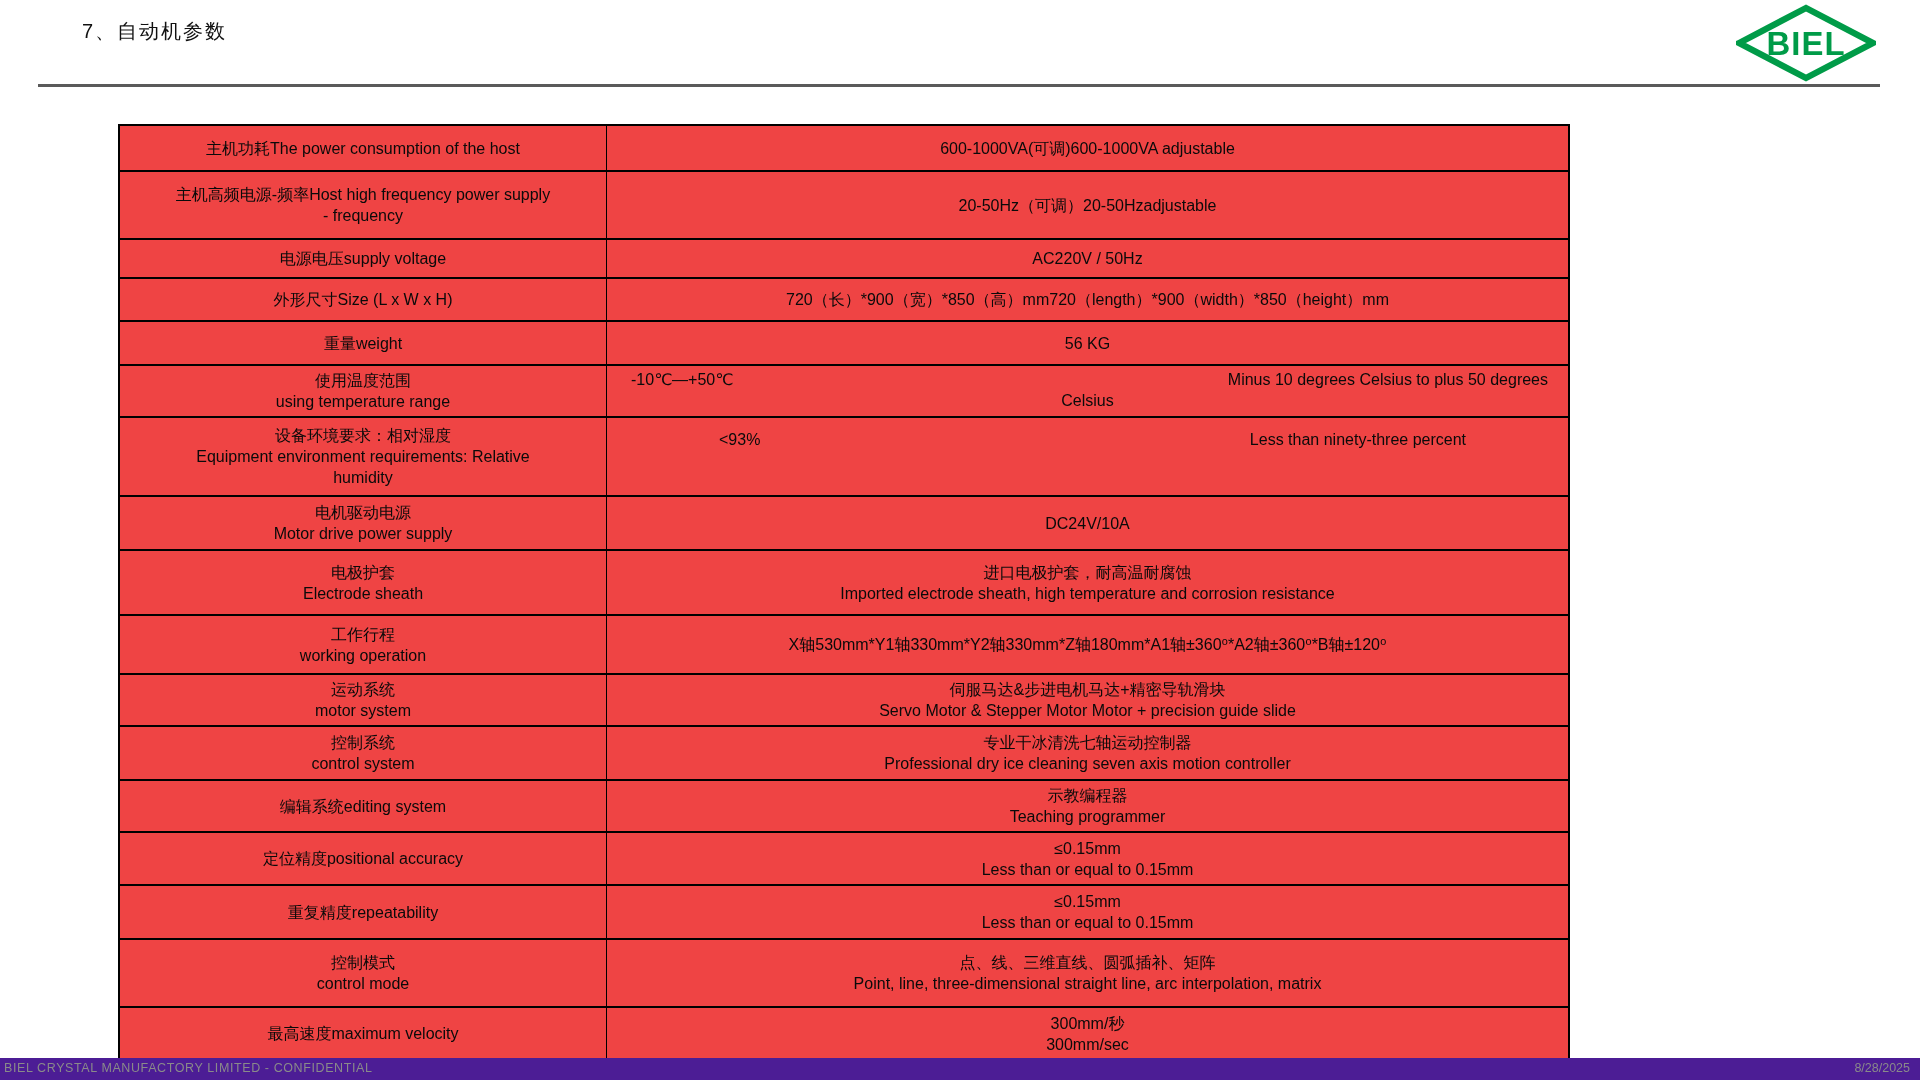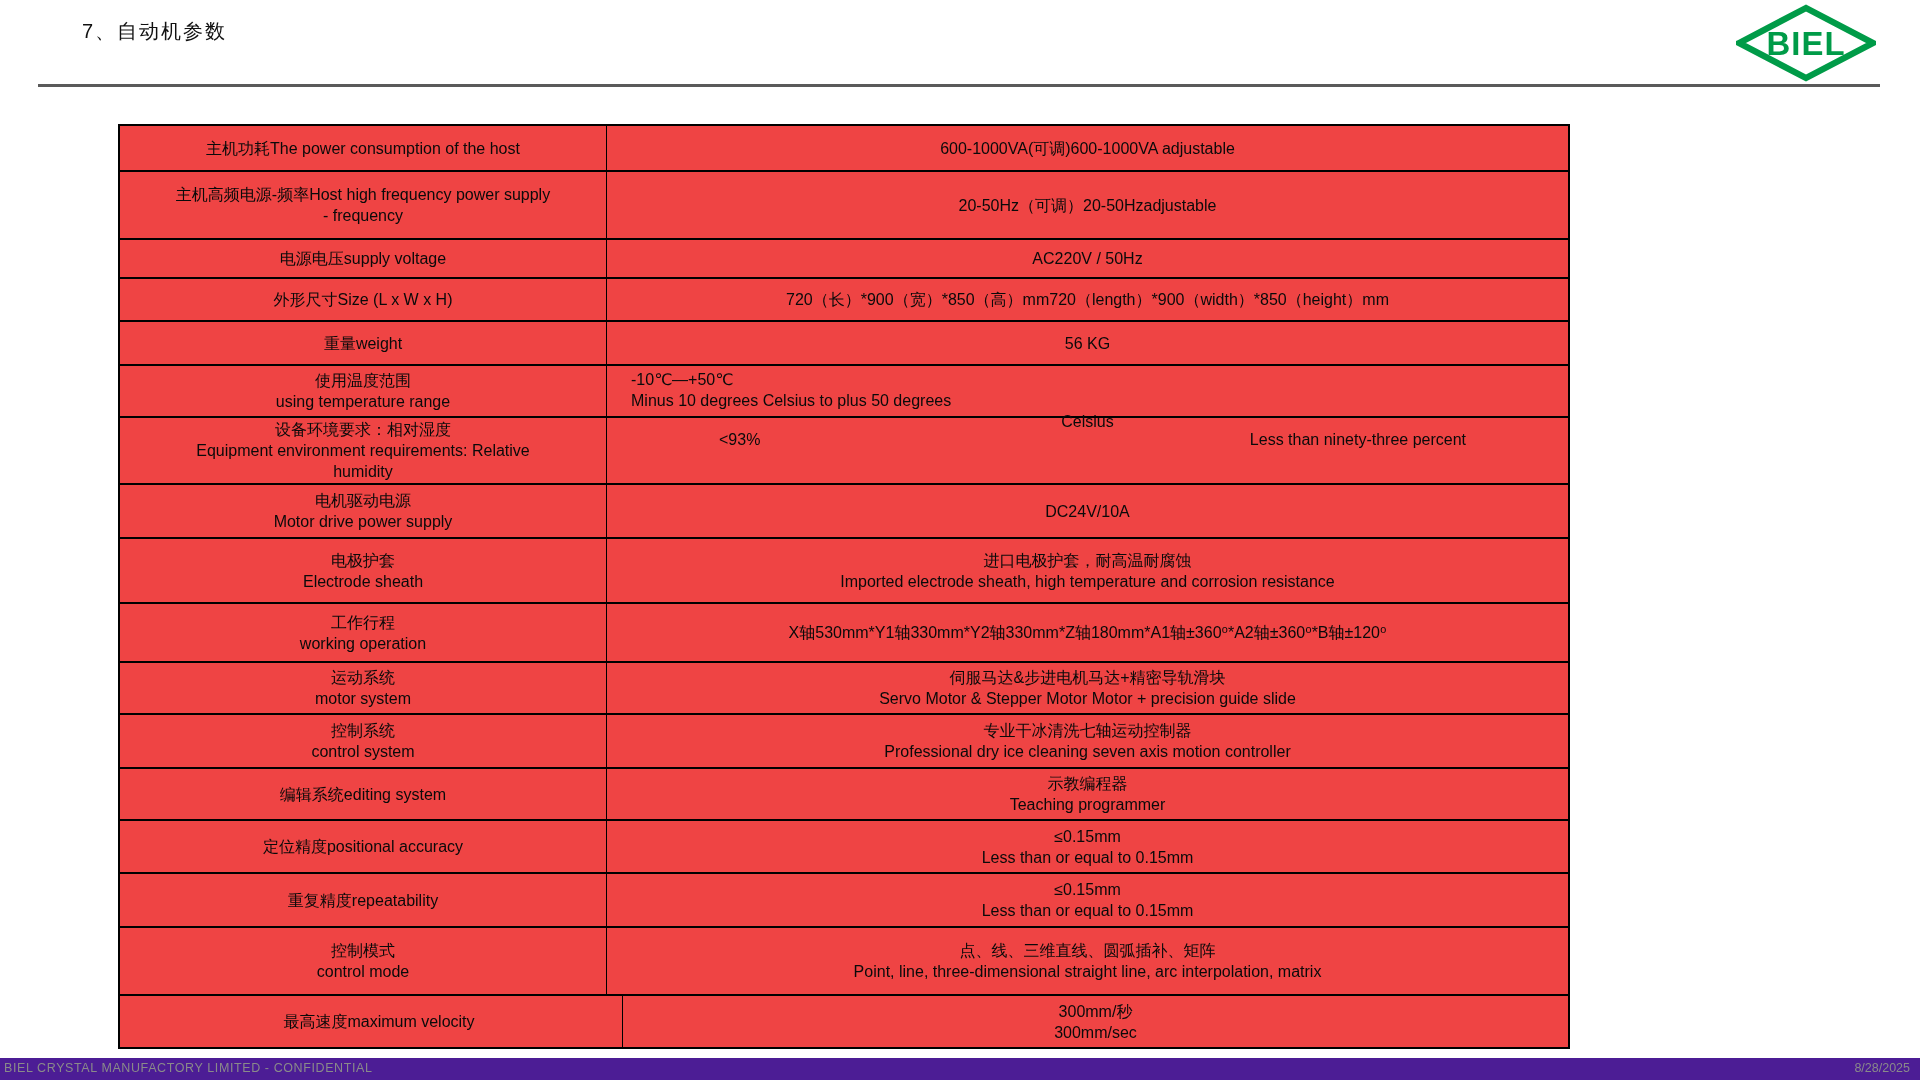--- a/index.html
+++ b/index.html
@@ -13,34 +13,34 @@
     font-size:20px; letter-spacing:2px; color:#111111; white-space:nowrap;
   }
   .logo { position:absolute; top:4px; right:44px; width:140px; height:78px; }
   .rule { position:absolute; left:38px; right:40px; top:84px; height:3px; background:#5a5a5a; }
 
   .ptable {
     position:absolute; left:118px; top:124px; width:1452px;
     border:2px solid #000; box-sizing:border-box; background:#ef4444;
   }
   .tr { display:flex; box-sizing:border-box; border-bottom:2px solid #000; }
-  .tr:last-child { border-bottom:none;margin-left:16px; }
+  .tr:last-child { border-bottom:none; }
   .td {
     box-sizing:border-box; display:flex; flex-direction:column;
     justify-content:center; align-items:center; text-align:center;
     white-space:pre-line; font-size:16px; line-height:21px; color:#0a0a0a;
   }
   .label { width:487px; border-right:1px solid #000; padding:0 4px; }
   .value { flex:1; padding:0 6px; }
 
   
   .value.split { justify-content:flex-start; align-items:stretch; text-align:left; }
   .split-line { display:flex; justify-content:space-between; white-space:nowrap; }
   .pad-a { padding-top:3px; }
-  .pad-a .split-line { padding:0 14px 0 18px;flex-direction:column; }
+  .pad-a .split-line { padding:0 14px 0 18px; }
   .pad-b { padding-top:11px; }
   .pad-b .split-line { padding:0 96px 0 106px; }
   .center-line { text-align:center; }
 
   .footer {
     position:absolute; left:0; right:0; bottom:0; height:22px;
     background:#4c1d95;
   }
   .footer-left {
     position:absolute; left:4px; top:3px;
@@ -100,21 +100,21 @@
 using temperature range</div>
       <div class="td value split pad-a">
         <div class="split-line">
           <span>-10℃—+50℃</span>
           <span>Minus 10 degrees Celsius to plus 50 degrees</span>
         </div>
         <div class="center-line">Celsius</div>
       </div>
     </div>
 
-    <div class="tr" style="height:67px">
+    <div class="tr" style="height:79px">
       <div class="td label">设备环境要求：相对湿度
 Equipment environment requirements: Relative
 humidity</div>
       <div class="td value split pad-b">
         <div class="split-line">
           <span>&lt;93%</span>
           <span>Less than ninety-three percent</span>
         </div>
       </div>
     </div>

